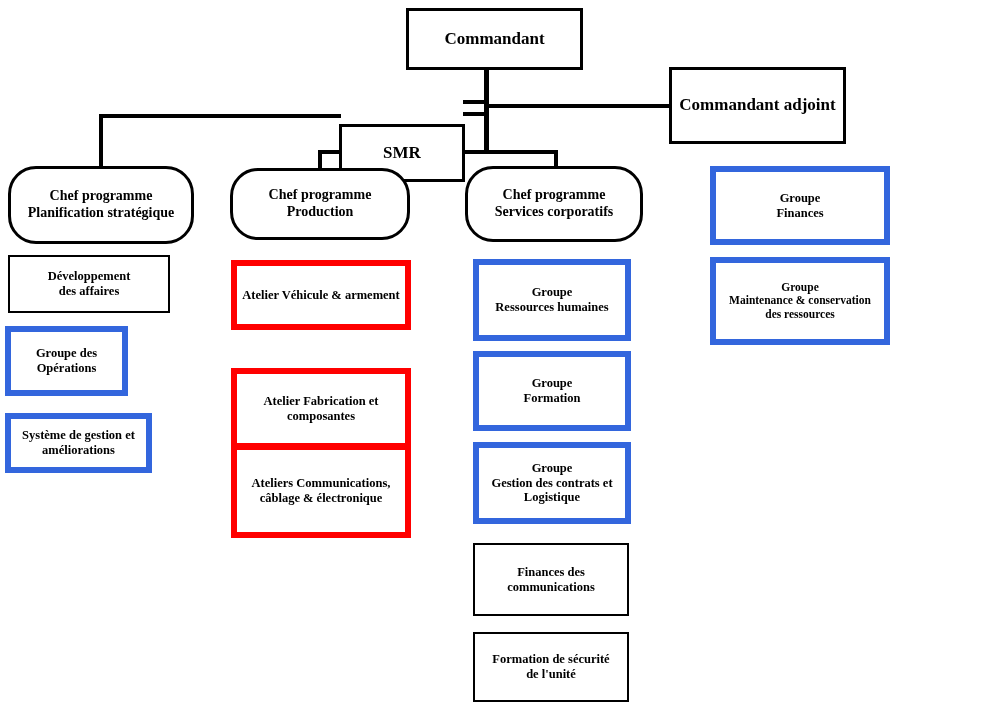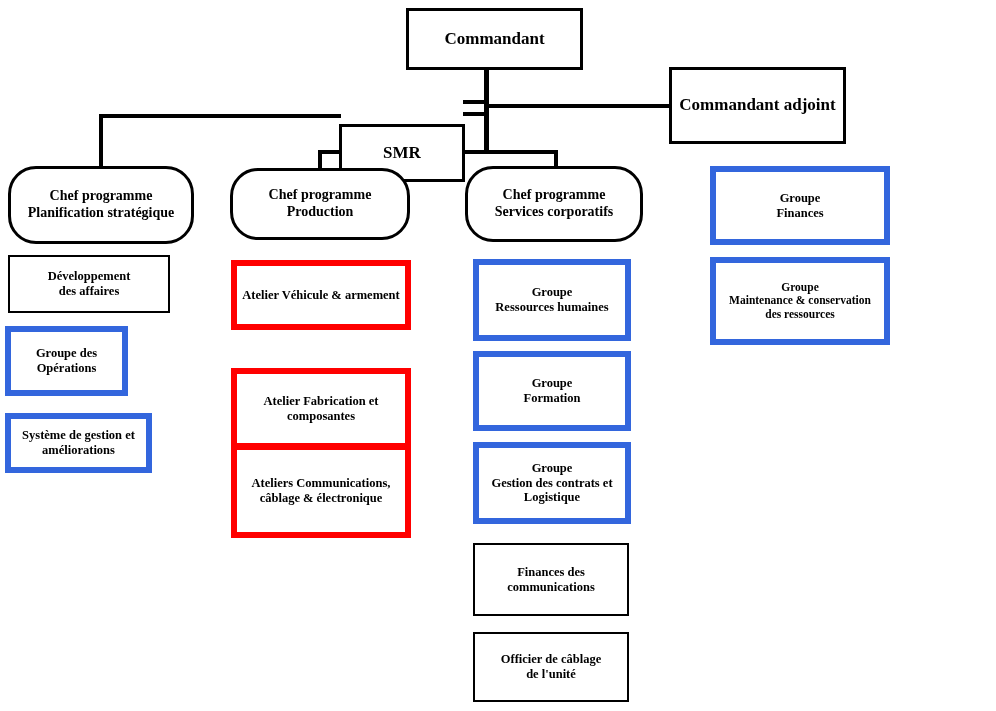--- a/index.html
+++ b/index.html
@@ -121,21 +121,21 @@
     <div class="node b-blue t-sm" style="left: 473px; top: 442px; width: 158px; height: 82px;">
       <span class="label">Groupe
 Gestion des contrats et
 Logistique</span>
     </div>
     <div class="node b-black-thin t-sm" style="left: 473px; top: 543px; width: 156px; height: 73px;">
       <span class="label">Finances des
 communications</span>
     </div>
     <div class="node b-black-thin t-sm" style="left: 473px; top: 632px; width: 156px; height: 70px;">
-      <span class="label">Officier de câblage
+      <span class="label">Formation de sécurité
 de l'unité</span>
     </div>
     <div class="node b-blue t-sm" style="left: 710px; top: 166px; width: 180px; height: 79px;">
       <span class="label">Groupe
 Finances</span>
     </div>
     <div class="node b-blue t-xs" style="left: 710px; top: 257px; width: 180px; height: 88px;">
       <span class="label">Groupe
 Maintenance &amp; conservation
 des ressources</span>

